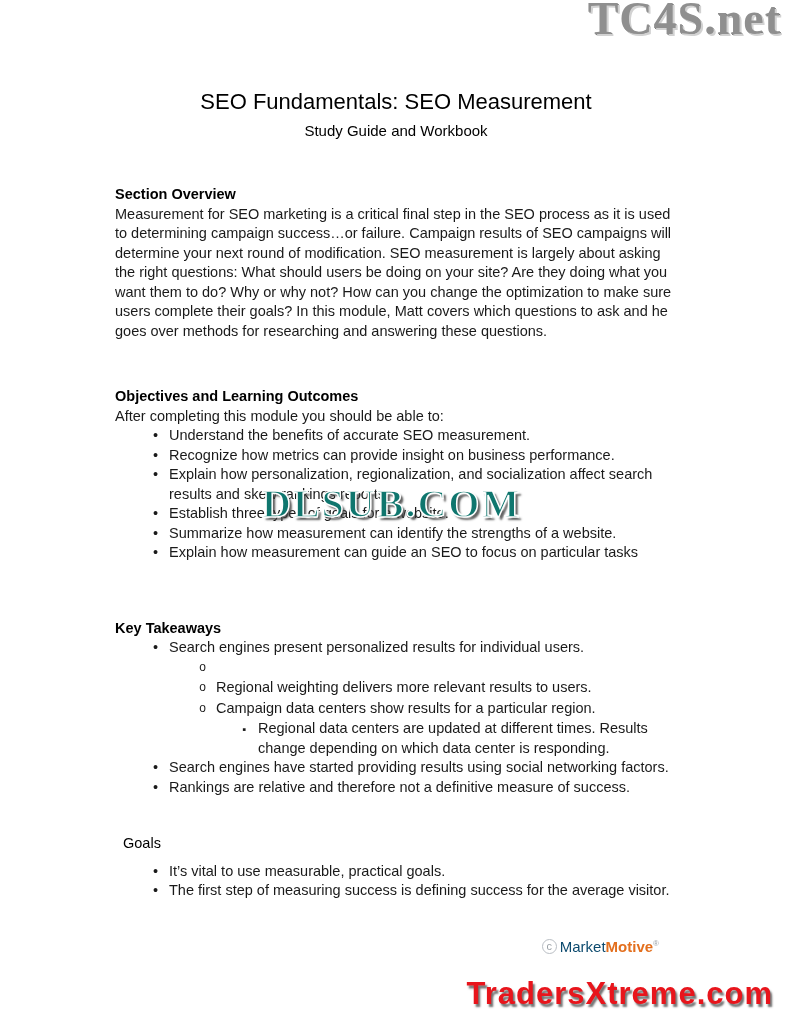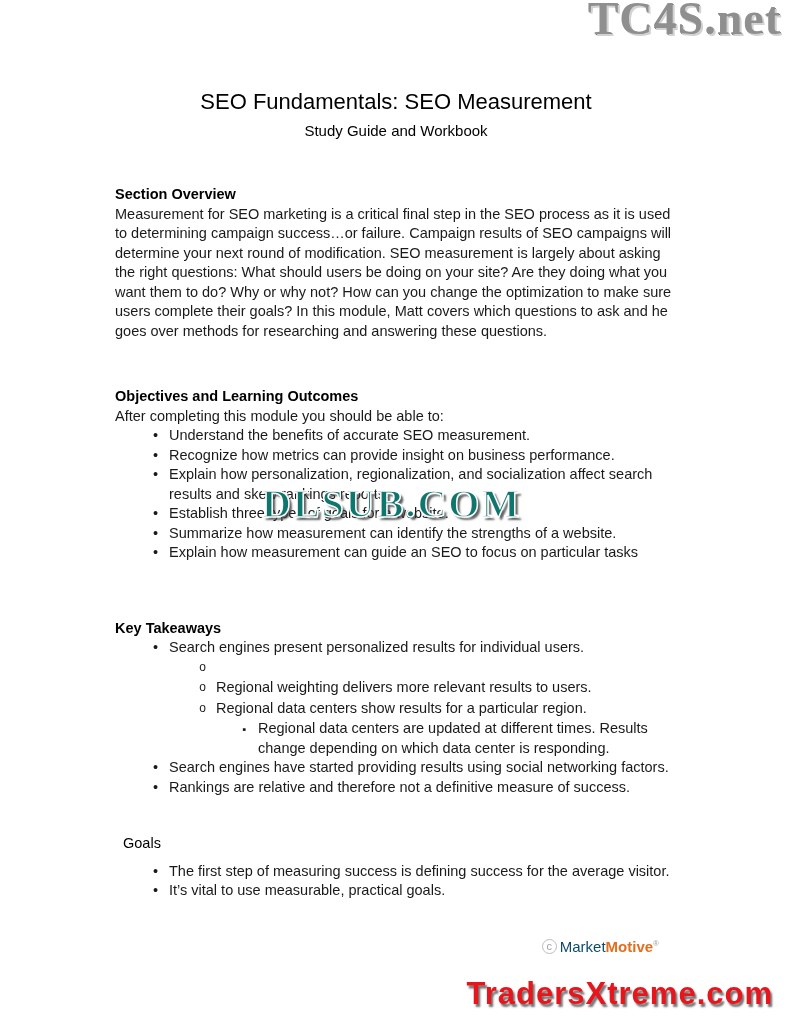--- a/index.html
+++ b/index.html
@@ -168,44 +168,44 @@
     </div>
     <div class="li l2">
       <span class="marker m2"></span>
     </div>
     <div class="li l2">
       <span class="marker m2"></span>
       <span class="li-text">Regional weighting delivers more relevant results to users.</span>
     </div>
     <div class="li l2">
       <span class="marker m2"></span>
-      <span class="li-text">Regional data centers show results for a particular region.</span>
+      <span class="li-text">Campaign data centers show results for a particular region.</span>
     </div>
     <div class="li l3">
       <span class="marker m3"></span>
       <span class="li-text">Regional data centers are updated at different times. Results change depending on which data center is responding.</span>
     </div>
     <div class="li l1">
       <span class="marker m1"></span>
       <span class="li-text">Search engines have started providing results using social networking factors.</span>
     </div>
     <div class="li l1">
       <span class="marker m1"></span>
       <span class="li-text">Rankings are relative and therefore not a definitive measure of success.</span>
     </div>
 
     <h3 class="h-reg mt-section4">Goals</h3>
 
     <div class="li l1">
       <span class="marker m1"></span>
+      <span class="li-text">It’s vital to use measurable, practical goals.</span>
+    </div>
+    <div class="li l1">
+      <span class="marker m1"></span>
       <span class="li-text">The first step of measuring success is defining success for the average visitor.</span>
-    </div>
-    <div class="li l1">
-      <span class="marker m1"></span>
-      <span class="li-text">It’s vital to use measurable, practical goals.</span>
     </div>
 
   </div>
 
   <div class="wm-mid">DLSUB.COM</div>
 
   <div class="brand">
     <span class="copy">c</span>
     <span>
       <span class="market">Market</span><span class="motive">Motive</span><span class="reg">®</span>

